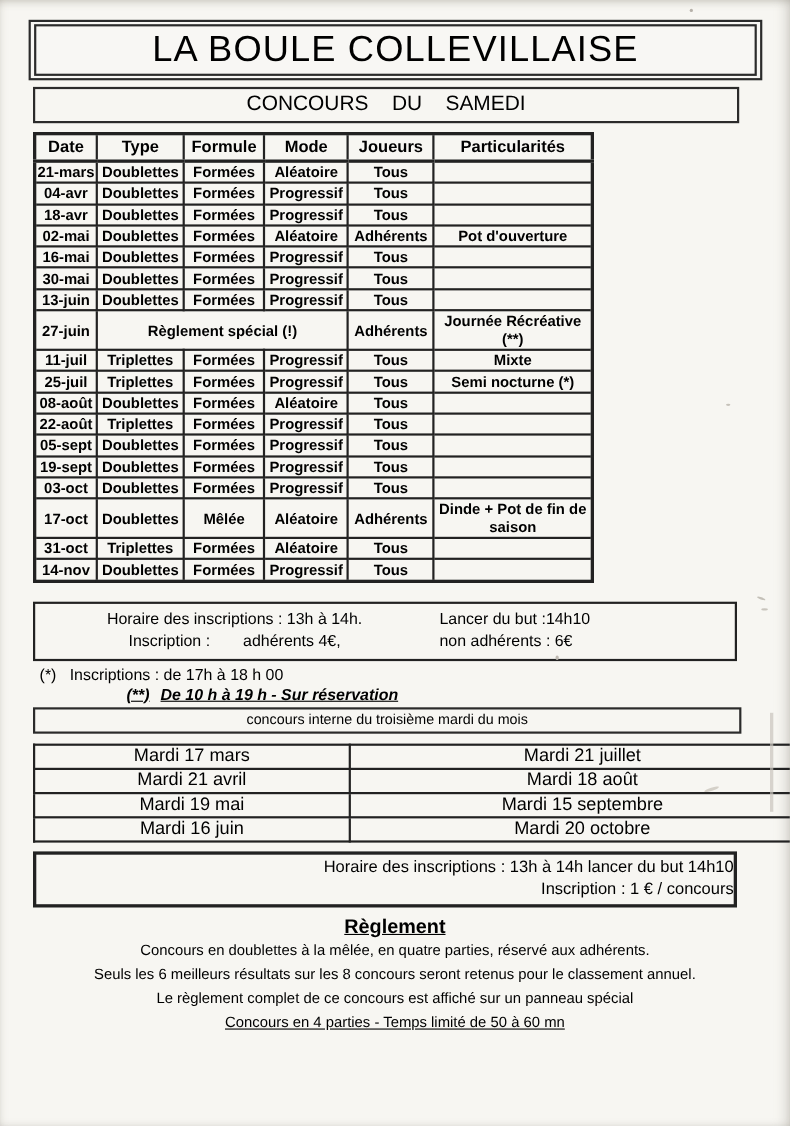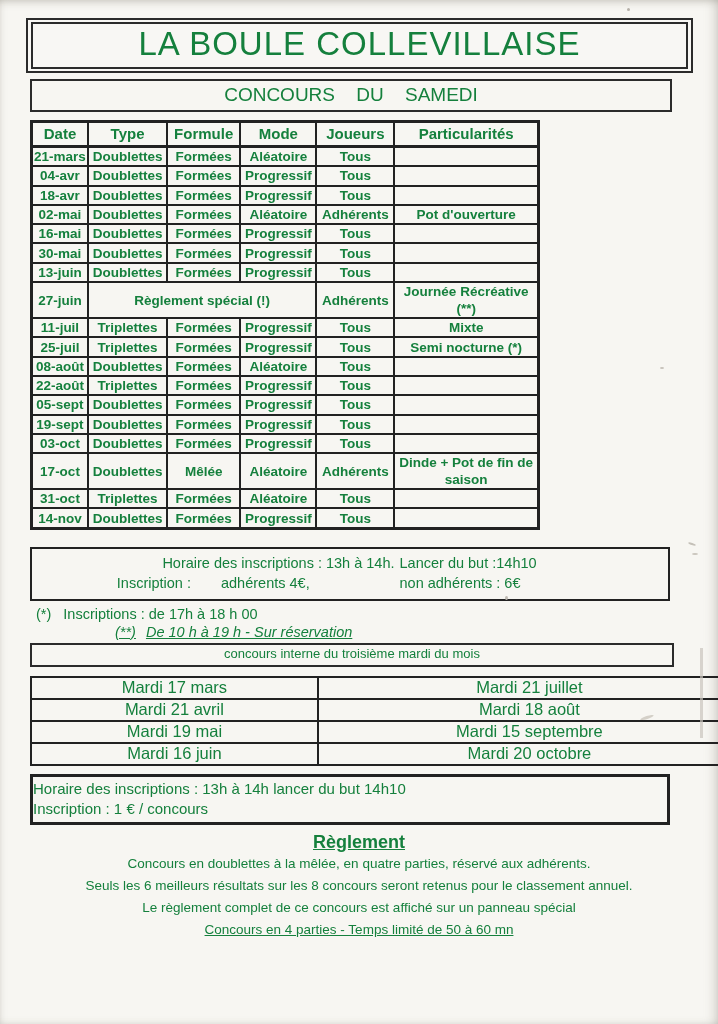--- a/index.html
+++ b/index.html
@@ -5,21 +5,21 @@
   html,body{margin:0;padding:0;}
   body{
     width:718px;height:1024px;
     font-family:"Liberation Sans", sans-serif;
     background:#eceae6;
   }
   .paper{
     position:relative;
     width:718px;height:1024px;
     background:#f7f6f2;
-    color:#15803d;
+    color:#000000;
     overflow:hidden;
     box-shadow:
       inset 0 7px 9px -6px rgba(140,135,125,.45),
       inset -9px 0 12px -7px rgba(140,135,125,.40),
       inset 6px 0 9px -7px rgba(140,135,125,.28),
       inset 0 -6px 9px -7px rgba(140,135,125,.25);
   }
   
   .title-outer{
     margin:18px 25px 0 26px;
@@ -72,32 +72,32 @@
   }
   
   .info-box{
     margin:17px 0 0 30px;
     width:636px;
     border:2px solid #222;
     font-size:14.5px;
     padding:4px 0 6px 0;
   }
   .ib-line{display:grid;grid-template-columns:57% 43%;line-height:20px;}
-  .ib-left{text-align:right;}
+  .ib-left{text-align:center;}
   .ib-left2{display:flex;justify-content:center;gap:30px;}
   .ib-right{text-align:left;padding-left:5px;}
   .note1{
     margin:5px 0 0 36px;
     font-size:14.5px;
   }
   .note1 .marker{margin-right:12px;}
   .note2{
     margin:2px 0 0 115px;
     font-size:14.5px;
-    font-weight:normal;
+    font-weight:bold;
     font-style:italic;
     text-decoration:underline;
   }
   .note2 .marker{margin-right:10px;}
   .interne-banner{
     margin:3px 44px 0 30px;
     border:2px solid #2b2b2b;
     text-align:center;
     font-size:13px;
     padding:1px 0 4px 0;
@@ -112,21 +112,21 @@
     border:2px solid #222;
     font-size:16.5px;
     text-align:center;
     height:19px;
     padding:0 0 1px 0;
   }
   .info-box2{
     margin:8px 0 0 30px;
     width:634px;
     border:3px solid #222;
-    text-align:left;
+    text-align:right;
     font-size:15px;
     line-height:20px;
     padding:2px 0 3px 0;
   }
   
   .reg-heading{
     text-align:center;
     font-size:18px;
     font-weight:bold;
     text-decoration:underline;

